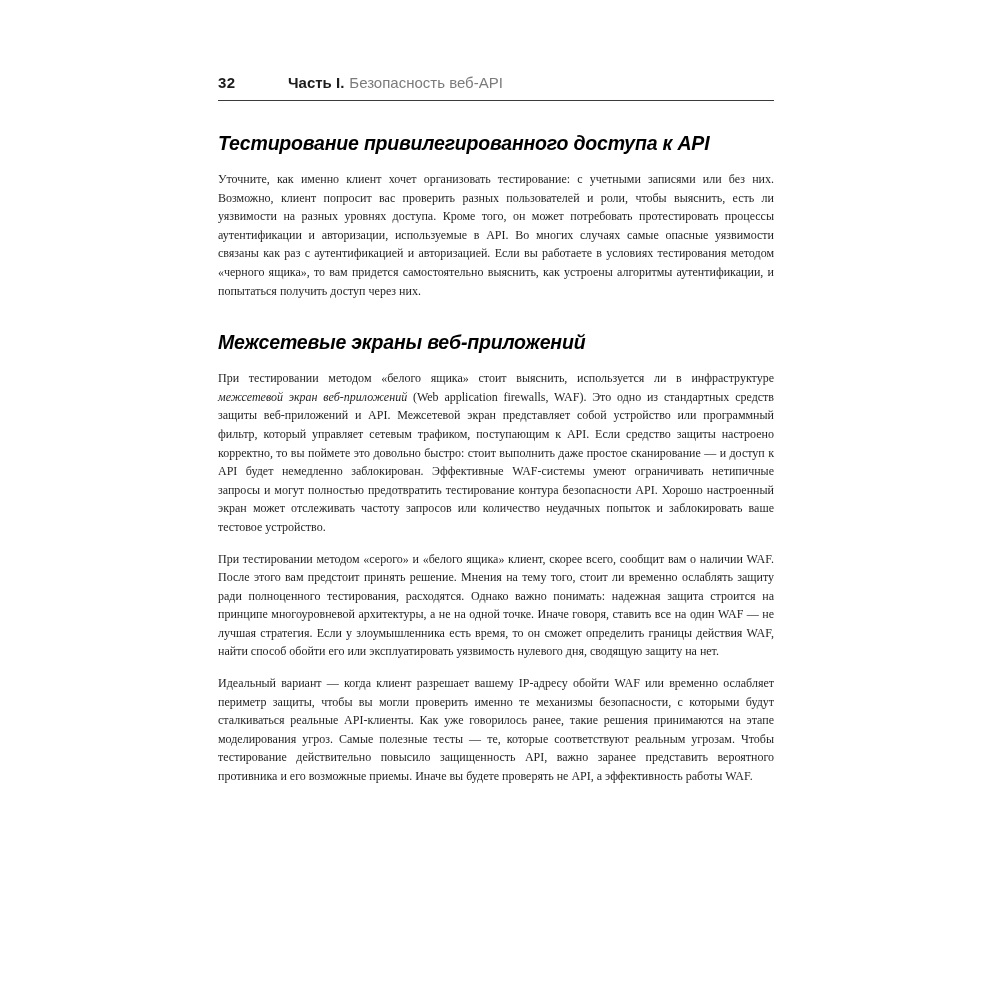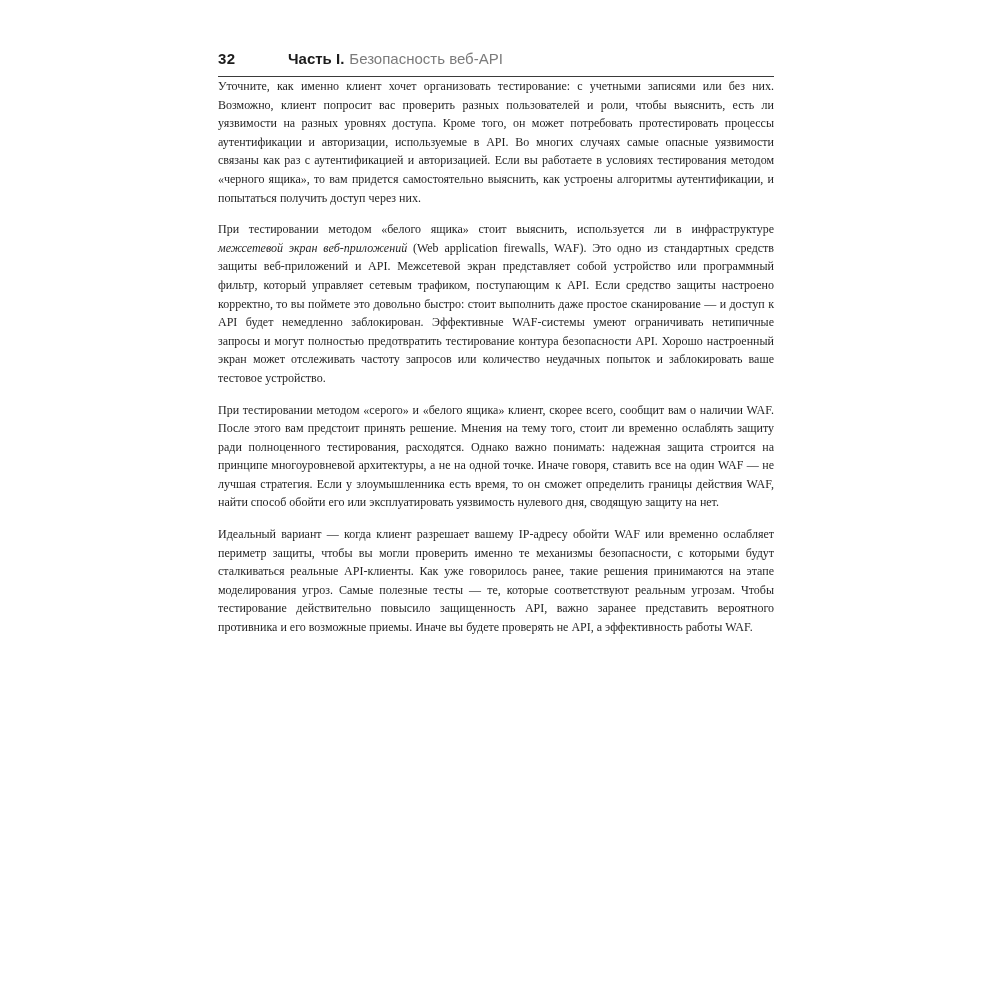--- a/index.html
+++ b/index.html
@@ -20,20 +20,21 @@
     top: 50px;
     width: 556px;
   }
   
   .running-header {
     font-family: "Liberation Sans", sans-serif;
     font-size: 15px;
     color: #1c1c1c;
     border-bottom: 1px solid #3a3a3a;
     padding-bottom: 9px;
+    margin-top: 24px;
   }
   .running-header .pgnum {
     display: inline-block;
     width: 70px;
     font-weight: bold;
     letter-spacing: 0.5px;
   }
   .running-header .part {
     font-weight: bold;
   }
@@ -70,20 +71,22 @@
 </head>
 <body>
 
 <div class="page">
   <div class="content">
 
     <header class="running-header">
       <span class="pgnum">32</span><span class="part">Часть I.</span><span class="ptitle">Безопасность веб-API</span>
     </header>
 
+    <h2 class="sec">Тестирование привилегированного доступа к API</h2>
     <p lang="ru" class="body-p"><span>Уточните, как именно клиент хочет организовать тестирование: с учетными записями или без них. Возможно, клиент попросит вас проверить разных пользователей и роли, чтобы выяснить, есть ли уязвимости на разных уровнях доступа. Кроме того, он может потребовать протестировать процессы аутентификации и авторизации, используемые в API. Во многих случаях самые опасные уязвимости связаны как раз с аутентификацией и авторизацией. Если вы работаете в условиях тестирования методом «черного ящика», то вам придется самостоятельно выяснить, как устроены алгоритмы аутентификации, и попытаться получить доступ через них.</span></p>
 
+    <h2 class="sec">Межсетевые экраны веб-приложений</h2>
     <p lang="ru" class="body-p"><span>При тестировании методом «белого ящика» стоит выяснить, используется ли в инфраструктуре </span><em>межсетевой экран веб-приложений</em><span> (Web application firewalls, WAF). Это одно из стандартных средств защиты веб-приложений и API. Межсетевой экран представляет собой устройство или программный фильтр, который управляет сетевым трафиком, поступающим к API. Если средство защиты настроено корректно, то вы поймете это довольно быстро: стоит выполнить даже простое сканирование — и доступ к API будет немедленно заблокирован. Эффективные WAF-системы умеют ограничивать нетипичные запросы и могут полностью предотвратить тестирование контура безопасности API. Хорошо настроенный экран может отслеживать частоту запросов или количество неудачных попыток и заблокировать ваше тестовое устройство.</span></p>
     <p lang="ru" class="body-p"><span>При тестировании методом «серого» и «белого ящика» клиент, скорее всего, сообщит вам о наличии WAF. После этого вам предстоит принять решение. Мнения на тему того, стоит ли временно ослаблять защиту ради полноценного тестирования, расходятся. Однако важно понимать: надежная защита строится на принципе многоуровневой архитектуры, а не на одной точке. Иначе говоря, ставить все на один WAF — не лучшая стратегия. Если у злоумышленника есть время, то он сможет определить границы действия WAF, найти способ обойти его или эксплуатировать уязвимость нулевого дня, сводящую защиту на нет.</span></p>
     <p lang="ru" class="body-p"><span>Идеальный вариант — когда клиент разрешает вашему IP-адресу обойти WAF или временно ослабляет периметр защиты, чтобы вы могли проверить именно те механизмы безопасности, с которыми будут сталкиваться реальные API-клиенты. Как уже говорилось ранее, такие решения принимаются на этапе моделирования угроз. Самые полезные тесты — те, которые соответствуют реальным угрозам. Чтобы тестирование действительно повысило защищенность API, важно заранее представить вероятного противника и его возможные приемы. Иначе вы будете проверять не API, а эффективность работы WAF.</span></p>
 
   </div>
 </div>
 
 </body></html>

